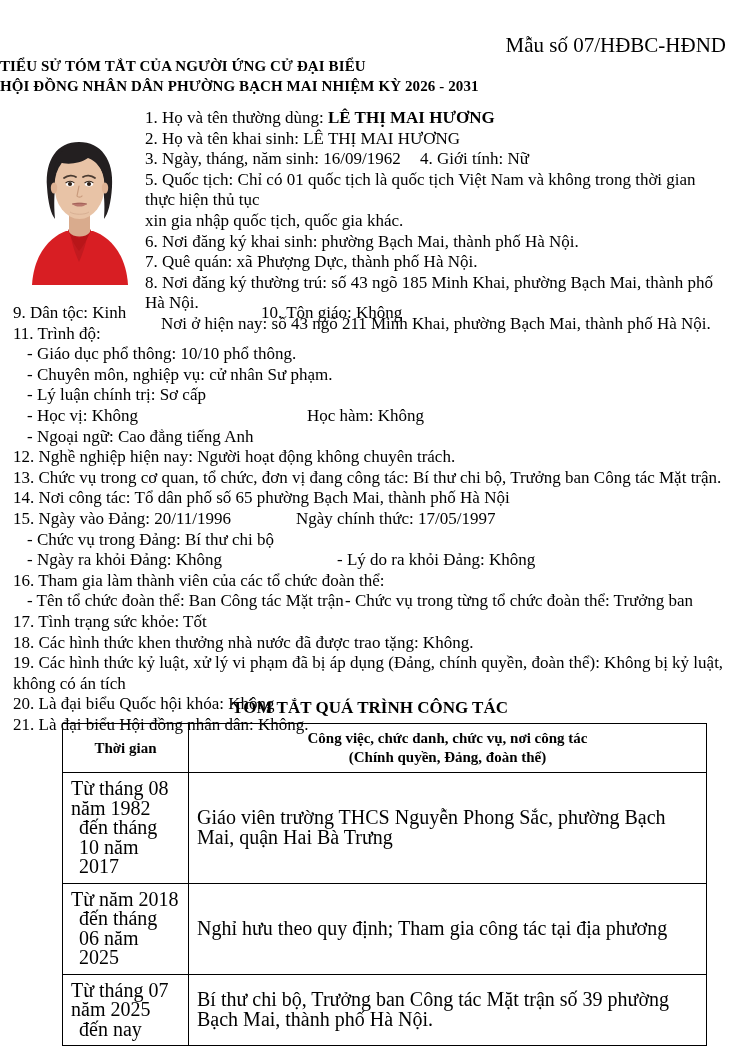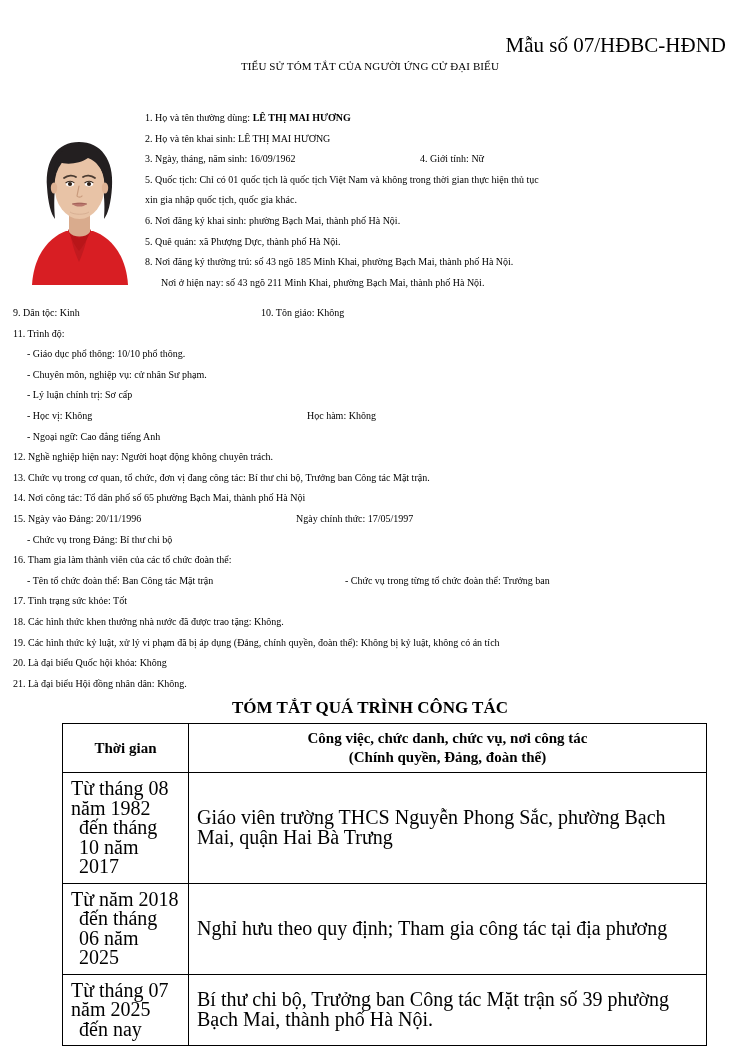--- a/index.html
+++ b/index.html
@@ -30,23 +30,23 @@
     top: 33px;
     right: 14px;
     font-size: 21px;
     white-space: nowrap;
   }
   .doc-title {
     position: absolute;
     top: 56px;
     left: 0;
     width: 740px;
-    text-align: center;
-    font-weight: normal;
-    font-size: 11px;
+    text-align: left;
+    font-weight: bold;
+    font-size: 15px;
     line-height: 20px;
     letter-spacing: 0.1px;
   }
   .doc-title .line2 { display: block; }
 
   
   .photo-wrap {
     position: absolute;
     left: 26px;
     top: 124px;
@@ -66,21 +66,21 @@
   }
   .body-rest {
     position: absolute;
     left: 13px;
     top: 303px;
     width: 715px;
   }
   .ln {
     line-height: 20.6px;
     white-space: pre-wrap;
-    font-size: 10px;
+    font-size: 17px;
   }
   .ln.indent1 { padding-left: 16px; }
   .ln.indent2 { padding-left: 14px; }
   .nm { font-weight: bold; }
   .two-col {
     display: flex;
   }
   .two-col .c1 { flex: 0 0 auto; }
   .split-3 .c1 { width: 275px; }
   .split-5 .c1 { width: 248px; }
@@ -136,20 +136,21 @@
 </style>
 </head>
 <body>
 
 <div class="page">
 
   <div class="form-code">Mẫu số 07/HĐBC-HĐND</div>
 
   <div class="doc-title">
     <span>TIỂU SỬ TÓM TẮT CỦA NGƯỜI ỨNG CỬ ĐẠI BIỂU</span>
+    <span class="line2">HỘI ĐỒNG NHÂN DÂN PHƯỜNG BẠCH MAI NHIỆM KỲ 2026 - 2031</span>
   </div>
 
   <div class="photo-wrap">
     <svg class="photo-svg" viewBox="0 0 107 161" xmlns="http://www.w3.org/2000/svg">
       <rect x="0" y="0" width="107" height="161" fill="#ffffff"></rect>
 
       <path d="M6 161 C8 128 26 112 40 107 L67 107 C82 112 100 128 102 161 Z" fill="#d81e23"></path>
       <path d="M44 107 C46 122 50 131 53 138 C56 131 60 122 62 107 Z" fill="#c21a1f"></path>
 
       <path d="M42 106 C46 116 49 122 53 127 C57 122 61 116 65 106 L62 104 L53 115 L45 104 Z" fill="#b81619"></path>
@@ -187,21 +188,21 @@
   <div class="body-top">
     <div class="ln"><span>1. Họ và tên thường dùng: </span><span class="nm">LÊ THỊ MAI HƯƠNG</span></div>
     <div class="ln">2. Họ và tên khai sinh: LÊ THỊ MAI HƯƠNG</div>
     <div class="ln two-col split-3">
       <span class="c1">3. Ngày, tháng, năm sinh: 16/09/1962</span>
       <span class="c2">4. Giới tính: Nữ</span>
     </div>
     <div class="ln">5. Quốc tịch: Chỉ có 01 quốc tịch là quốc tịch Việt Nam và không trong thời gian thực hiện thủ tục</div>
     <div class="ln">xin gia nhập quốc tịch, quốc gia khác.</div>
     <div class="ln">6. Nơi đăng ký khai sinh: phường Bạch Mai, thành phố Hà Nội.</div>
-    <div class="ln">5. Quê quán: xã Phượng Dực, thành phố Hà Nội.</div>
+    <div class="ln">7. Quê quán: xã Phượng Dực, thành phố Hà Nội.</div>
     <div class="ln">8. Nơi đăng ký thường trú: số 43 ngõ 185 Minh Khai, phường Bạch Mai, thành phố Hà Nội.</div>
     <div class="ln indent1">Nơi ở hiện nay: số 43 ngõ 211 Minh Khai, phường Bạch Mai, thành phố Hà Nội.</div>
   </div>
 
   <div class="body-rest">
     <div class="ln two-col split-5">
       <span class="c1">9. Dân tộc: Kinh</span>
       <span class="c2">10. Tôn giáo: Không</span>
     </div>
     <div class="ln">11. Trình độ:</div>
@@ -214,20 +215,24 @@
     </div>
     <div class="ln indent2">- Ngoại ngữ: Cao đẳng tiếng Anh</div>
     <div class="ln">12. Nghề nghiệp hiện nay: Người hoạt động không chuyên trách.</div>
     <div class="ln">13. Chức vụ trong cơ quan, tổ chức, đơn vị đang công tác: Bí thư chi bộ, Trưởng ban Công tác Mặt trận.</div>
     <div class="ln">14. Nơi công tác: Tổ dân phố số 65 phường Bạch Mai, thành phố Hà Nội</div>
     <div class="ln two-col split-15">
       <span class="c1">15. Ngày vào Đảng: 20/11/1996</span>
       <span class="c2">Ngày chính thức: 17/05/1997</span>
     </div>
     <div class="ln indent2">- Chức vụ trong Đảng: Bí thư chi bộ</div>
+    <div class="ln indent2 two-col split-15b">
+      <span class="c1">- Ngày ra khỏi Đảng: Không</span>
+      <span class="c2">- Lý do ra khỏi Đảng: Không</span>
+    </div>
     <div class="ln">16. Tham gia làm thành viên của các tổ chức đoàn thể:</div>
     <div class="ln indent2 two-col split-16">
       <span class="c1">- Tên tổ chức đoàn thể: Ban Công tác Mặt trận</span>
       <span class="c2">- Chức vụ trong từng tổ chức đoàn thể: Trưởng ban</span>
     </div>
     <div class="ln">17. Tình trạng sức khỏe: Tốt</div>
     <div class="ln">18. Các hình thức khen thưởng nhà nước đã được trao tặng: Không.</div>
     <div class="ln">19. Các hình thức kỷ luật, xử lý vi phạm đã bị áp dụng (Đảng, chính quyền, đoàn thể): Không bị kỷ luật, không có án tích</div>
     <div class="ln">20. Là đại biểu Quốc hội khóa: Không</div>
     <div class="ln">21. Là đại biểu Hội đồng nhân dân: Không.</div>

